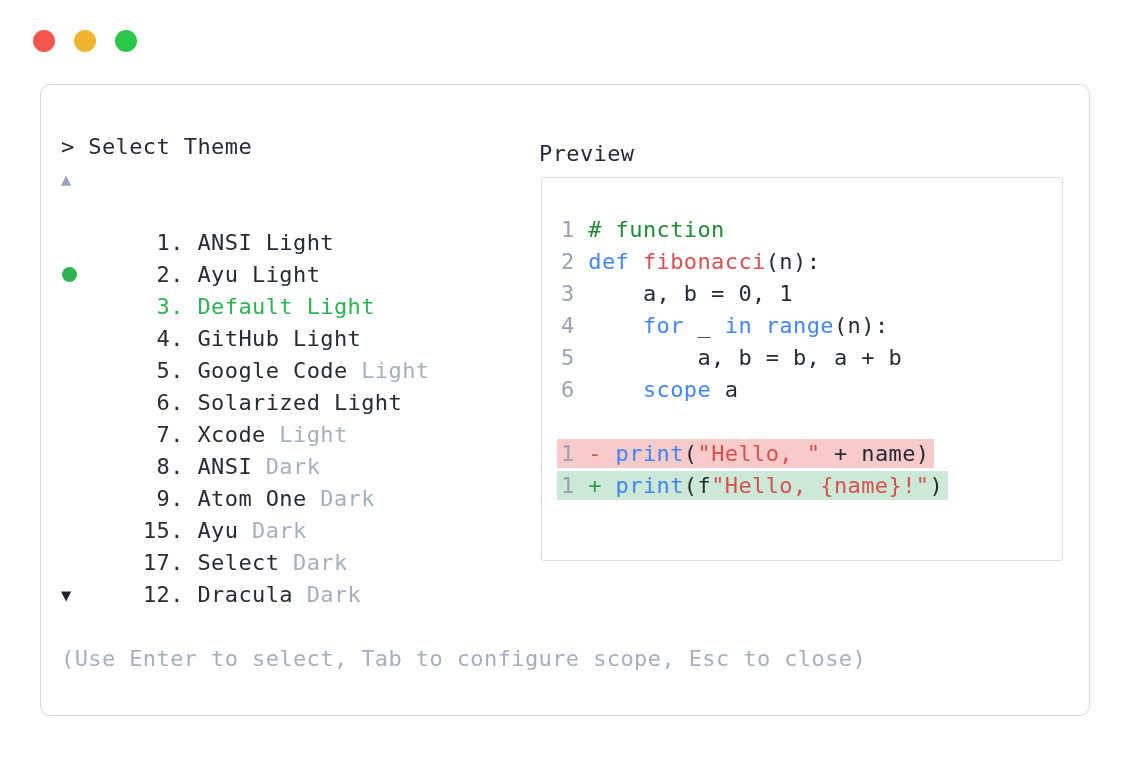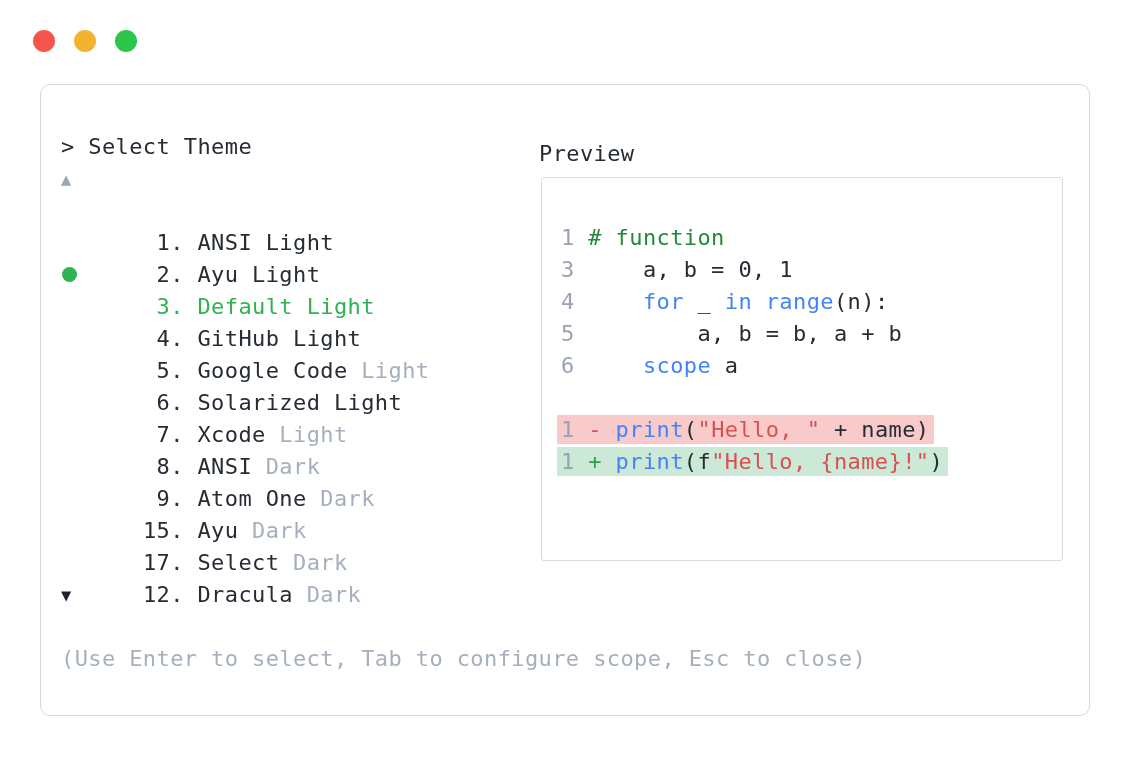--- a/index.html
+++ b/index.html
@@ -48,21 +48,21 @@
   .bullet{position:absolute;left:1px;top:8px;width:15px;height:15px;
           border-radius:50%;background:var(--select);}
 
   .help{color:var(--muted);}
 
   
   .preview-label{position:absolute;left:498px;top:53px;height:32px;
                  line-height:32px;font-size:22px;letter-spacing:.4px;color:var(--text);}
   .preview-box{position:absolute;left:500px;top:92px;width:522px;height:384px;
                background:#fff;border:1.5px solid #d9dde3;border-radius:3px;}
-  .code{position:absolute;left:19px;top:44px;}
+  .code{position:absolute;left:19px;top:36px;}
   .code .row{font-size:22px;}
   .lnum{color:var(--linenum);}
   .tok-pl{color:var(--text);}
   .tok-com{color:var(--com);}
   .tok-kw{color:var(--kw);}
   .tok-fn{color:var(--str);}
   .tok-str{color:var(--str);}
   .tok-del{color:var(--del);}
   .tok-add{color:var(--addc);}
   .linebg{padding:2px 5px 2px 4px;margin-left:-4px;border-radius:1px;}
@@ -138,20 +138,21 @@
       <div class="row"> </div>
       <div class="row help">(Use Enter to select, Tab to configure scope, Esc to close)</div>
     </div>
 
     <div class="preview-label">Preview</div>
 
     <div class="preview-box">
       <div class="code" id="code-lines">
   <div class="row code-line"><span class="linewrap"><span class="lnum">1 </span><span class="toks"><span class="tok-com"># function</span></span></span></div>
 
+  <div class="row code-line"><span class="linewrap"><span class="lnum">2 </span><span class="toks"><span class="tok-kw">def</span><span class="tok-pl"> </span><span class="tok-fn">fibonacci</span><span class="tok-pl">(n):</span></span></span></div>
 
   <div class="row code-line"><span class="linewrap"><span class="lnum">3 </span><span class="toks"><span class="tok-pl">    a, b = 0, 1</span></span></span></div>
 
   <div class="row code-line"><span class="linewrap"><span class="lnum">4 </span><span class="toks"><span class="tok-pl">    </span><span class="tok-kw">for</span><span class="tok-pl"> _ </span><span class="tok-kw">in</span><span class="tok-pl"> </span><span class="tok-kw">range</span><span class="tok-pl">(n):</span></span></span></div>
 
   <div class="row code-line"><span class="linewrap"><span class="lnum">5 </span><span class="toks"><span class="tok-pl">        a, b = b, a + b</span></span></span></div>
 
   <div class="row code-line"><span class="linewrap"><span class="lnum">6 </span><span class="toks"><span class="tok-pl">    </span><span class="tok-kw">scope</span><span class="tok-pl"> a</span></span></span></div>
 
   <div class="row code-line"><span class="linewrap"> </span></div>

